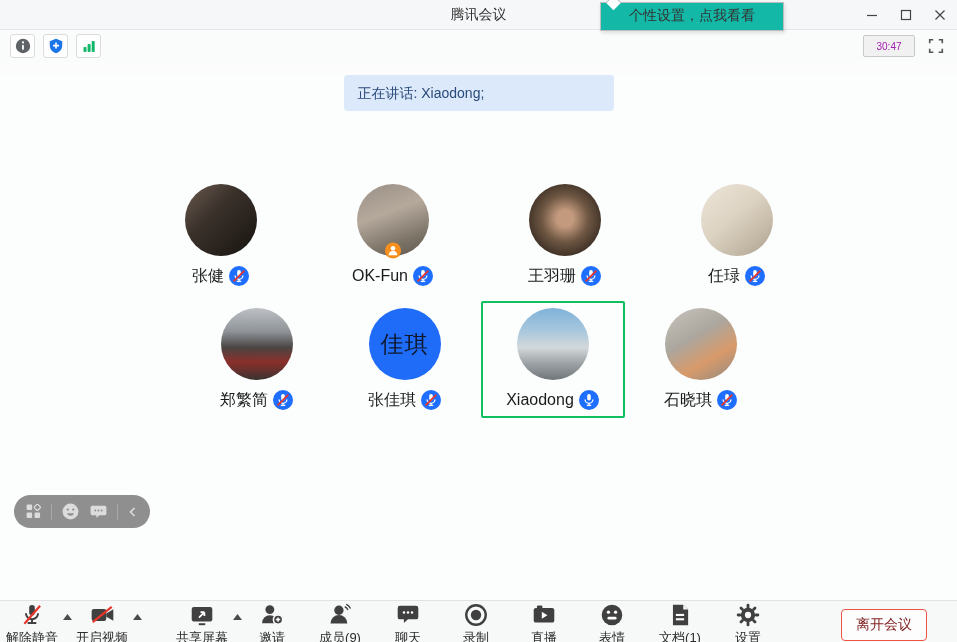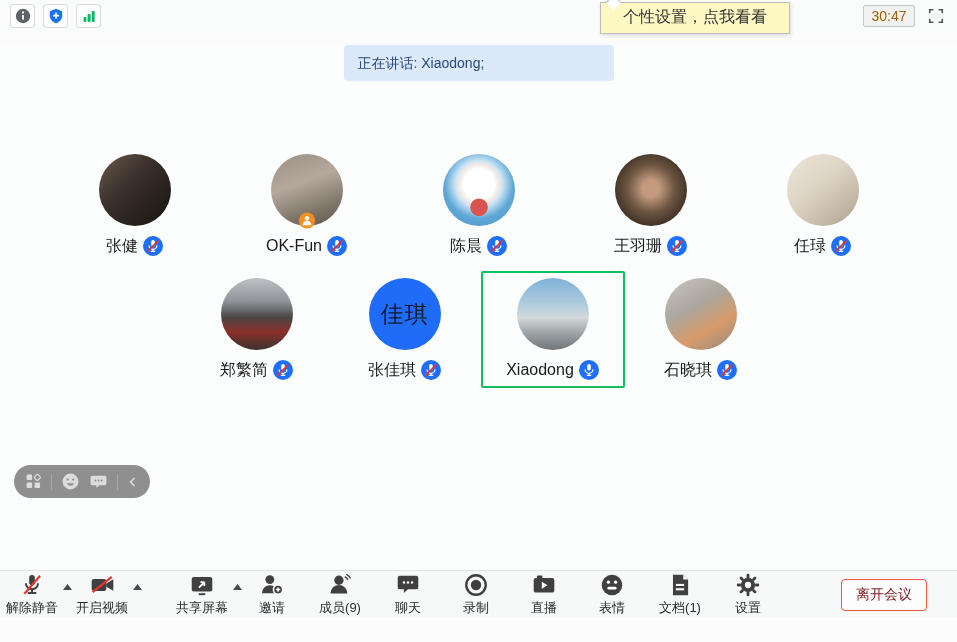--- a/index.html
+++ b/index.html
@@ -9,35 +9,35 @@
 
   
   .titlebar { position:relative; height:30px; background:#f6f7f8; border-bottom:1px solid #e7e7e7;
     display:flex; align-items:center; justify-content:center; }
   .title { font-size:14px; color:#333; }
   .win-controls { position:absolute; right:0; top:0; height:30px; display:flex; }
   .win-btn { width:34px; height:30px; display:flex; align-items:center; justify-content:center; cursor:default; }
   .win-btn svg { display:block; }
 
   
-  .tooltip { position:absolute; left:600px; top:2px; z-index:50; background:#fef9c3;
+  .tooltip { position:absolute; left:600px; top:2px; z-index:50; background:#14b8a6;
     border:1px solid #bdbdbd; box-shadow:1px 2px 4px rgba(0,0,0,.12);
-    padding:4px 22px 5px; font-size:16px; color:#333; white-space:nowrap; }
+    padding:4px 28px 5px; font-size:14px; color:#333; white-space:nowrap; }
   .tooltip::before { content:""; position:absolute; left:7px; top:-6px; width:10px; height:10px;
     background:#fff; border-left:1px solid #bdbdbd; border-top:1px solid #bdbdbd;
     transform:rotate(45deg); }
 
   
   .subheader { height:32px; background:#fafbfb; display:flex; align-items:center; padding:0 10px; }
   .sh-left { display:flex; gap:8px; }
   .sh-iconbtn { width:25px; height:24px; border:1px solid #dcdcdc; border-radius:3px; background:#fefefe;
     display:flex; align-items:center; justify-content:center; }
   .sh-right { margin-left:auto; display:flex; align-items:center; gap:10px; }
   .timer { width:52px; height:22px; border:1px solid #c9c9c9; border-radius:2px; background:#f1f1f1;
-    font-size:14px; color:#a16207; display:flex; align-items:center; justify-content:center; }
+    font-size:10px; color:#a21caf; display:flex; align-items:center; justify-content:center; }
   .fs-btn { width:22px; height:22px; display:flex; align-items:center; justify-content:center; }
 
   
   .main { position:relative; height:525px; background:#fcfdfd; }
   .banner { margin:13px auto 0; width:270px; height:36px; background:#dbe9fb; border-radius:4px;
     font-size:14px; color:#2a4a7b; line-height:36px; padding-left:14px; }
 
   .prow { display:flex; justify-content:center; gap:4px; }
   .row1 { margin-top:66px;gap:28px; }
   .row2 { margin-top:7px; }
@@ -69,20 +69,40 @@
   .tb-caret { width:14px; height:40px; display:flex; align-items:flex-start; justify-content:center; padding-top:9px; }
   .leave-btn { position:absolute; right:30px; top:50%; transform:translateY(-50%);
     border:1px solid #ef5343; color:#7f1d1d; background:#fdfdfd; border-radius:4px;
     font-size:14px; padding:6px 14px; }
 </style>
 </head>
 <body>
 
 <div class="window">
 
+  <div class="titlebar">
+    <div class="title">腾讯会议</div>
+    <div class="win-controls">
+      <div class="win-btn">
+        <svg width="12" height="12" viewBox="0 0 12 12">
+            <line x1="1" y1="6.5" x2="11" y2="6.5" stroke="#444" stroke-width="1.2"></line>
+          </svg>
+      </div>
+      <div class="win-btn">
+        <svg width="12" height="12" viewBox="0 0 12 12">
+            <rect x="1.5" y="1.5" width="9" height="9" fill="none" stroke="#444" stroke-width="1.2"></rect>
+          </svg>
+      </div>
+      <div class="win-btn">
+        <svg width="12" height="12" viewBox="0 0 12 12">
+            <path d="M1.5 1.5 L10.5 10.5 M10.5 1.5 L1.5 10.5" stroke="#444" stroke-width="1.2"></path>
+          </svg>
+      </div>
+    </div>
+  </div>
 
   <div class="tooltip">个性设置，点我看看</div>
 
   <div class="subheader">
     <div class="sh-left">
       <div class="sh-iconbtn">
         <svg width="16" height="16" viewBox="0 0 16 16">
           <circle cx="8" cy="8" r="7.2" fill="#5f6368"></circle>
           <rect x="7.1" y="6.8" width="1.8" height="5" rx="0.9" fill="#fff"></rect>
           <circle cx="8" cy="4.4" r="1.1" fill="#fff"></circle>
@@ -151,37 +171,20 @@
         <circle cx="10" cy="10" r="10" fill="#1e6eff"></circle>
         <rect x="8.2" y="4" width="3.6" height="6.6" rx="1.8" fill="#fff"></rect>
         <path d="M6.1 9.4 a3.9 3.9 0 0 0 7.8 0" stroke="#fff" stroke-width="1.3" fill="none"></path>
         <line x1="10" y1="13.3" x2="10" y2="15" stroke="#fff" stroke-width="1.3"></line>
         <line x1="7.8" y1="15.4" x2="12.2" y2="15.4" stroke="#fff" stroke-width="1.3"></line>
         <line class="mic-slash" x1="4.6" y1="15.4" x2="15.4" y2="4.6" stroke="#e8352c" stroke-width="1.8"></line>
       </svg>
     </div>
   </div>
 
-  <div class="tile">
-    <div class="avatar" style="background: radial-gradient(circle at 50% 74%, rgb(217, 83, 79) 13%, rgba(0, 0, 0, 0) 14%), radial-gradient(circle at 50% 42%, rgb(255, 255, 255) 28%, rgb(242, 233, 226) 36%, rgb(207, 230, 245) 42%, rgb(95, 168, 214) 62%, rgb(69, 147, 200) 100%);">
-      <span class="avatar-text"></span>
-
-    </div>
-    <div class="pname-row">
-      <span class="pname">陈晨</span>
-      <svg class="mic" viewBox="0 0 20 20">
-        <circle cx="10" cy="10" r="10" fill="#1e6eff"></circle>
-        <rect x="8.2" y="4" width="3.6" height="6.6" rx="1.8" fill="#fff"></rect>
-        <path d="M6.1 9.4 a3.9 3.9 0 0 0 7.8 0" stroke="#fff" stroke-width="1.3" fill="none"></path>
-        <line x1="10" y1="13.3" x2="10" y2="15" stroke="#fff" stroke-width="1.3"></line>
-        <line x1="7.8" y1="15.4" x2="12.2" y2="15.4" stroke="#fff" stroke-width="1.3"></line>
-        <line class="mic-slash" x1="4.6" y1="15.4" x2="15.4" y2="4.6" stroke="#e8352c" stroke-width="1.8"></line>
-      </svg>
-    </div>
-  </div>
 
   <div class="tile">
     <div class="avatar" style="background: radial-gradient(circle at 50% 48%, rgb(195, 154, 126) 16%, rgb(110, 87, 67) 45%, rgb(52, 40, 31) 80%);">
       <span class="avatar-text"></span>
 
     </div>
     <div class="pname-row">
       <span class="pname">王羽珊</span>
       <svg class="mic" viewBox="0 0 20 20">
         <circle cx="10" cy="10" r="10" fill="#1e6eff"></circle>

